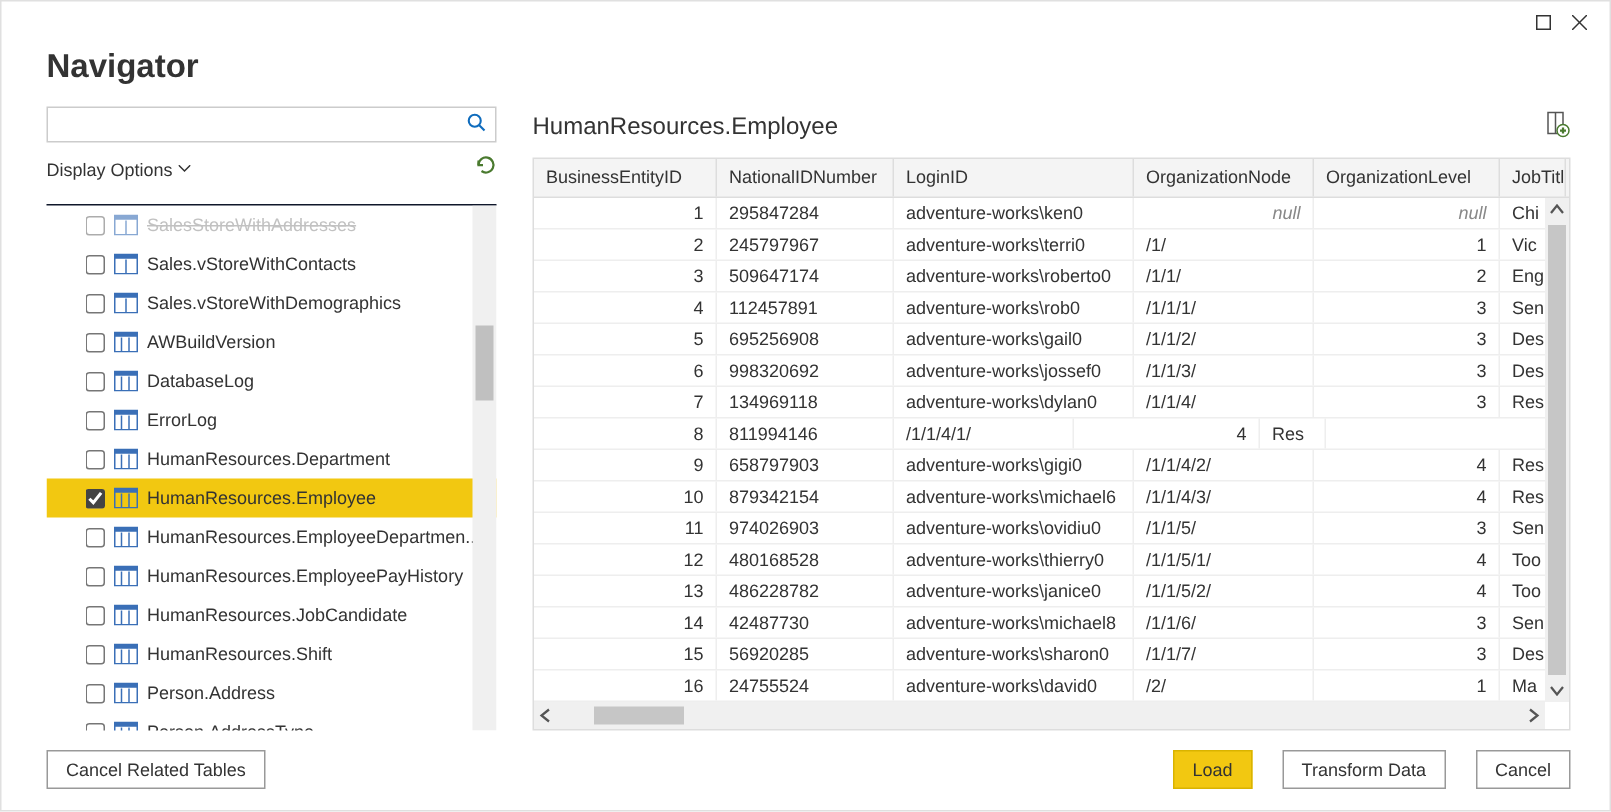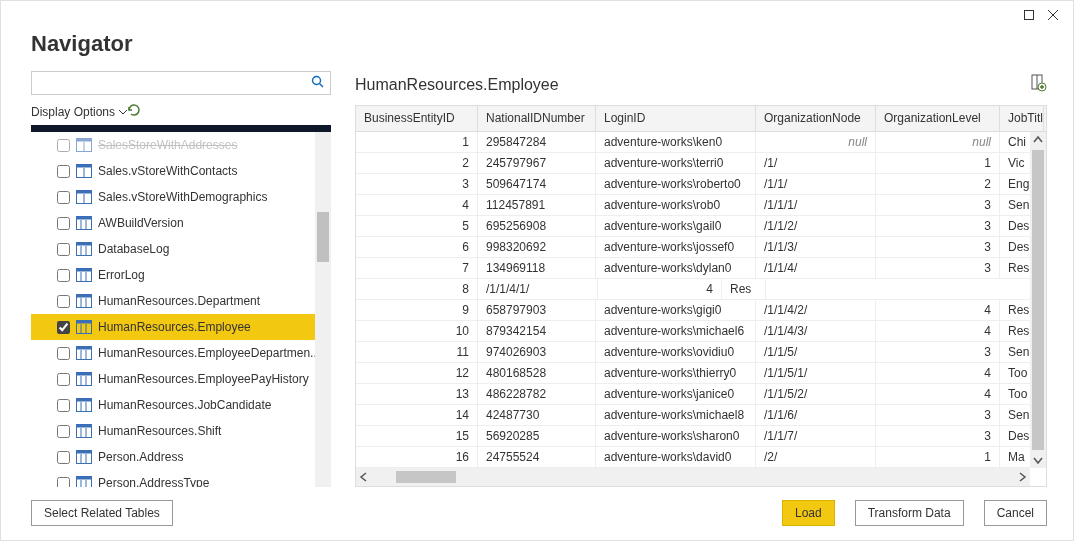--- a/index.html
+++ b/index.html
@@ -11,24 +11,24 @@
 
   .dialog-title { font-size: 22px; font-weight: 700; color: #333; padding: 6px 0 14px 30px; }
 
   .main { display: flex; padding: 0 0 0 0; height: 416px; }
 
   
   .left { width: 340px; padding: 0 10px 0 30px; display: flex; flex-direction: column; }
   .search-wrap { position: relative; margin-bottom: 8px; }
   .search-input { width: 100%; height: 24px; border: 1px solid #ccc; padding: 2px 24px 2px 6px; font-size: 12px; outline: none; }
   .search-icon { position: absolute; right: 6px; top: 4px; color: #0f6cbd; }
-  .display-row { display: flex; align-items: center; margin-bottom: 4px; }
+  .display-row { display: flex; align-items: center; justify-content: space-between; margin-bottom: 14px; }
   .display-options { font-size: 12px; color: #333; display: flex; align-items: center; gap: 4px; cursor: pointer; }
   .refresh-icon { color: #4a7a2f; cursor: pointer; }
-  .tree-wrap { flex: 1; position: relative; border-top: 7px solid #0f172a; overflow: hidden; }
+  .tree-wrap { flex: 1; position: relative; border-top: 1px solid #0f172a; overflow: hidden; }
   .tree { height: 100%; overflow: hidden; }
   .tree-item { display: flex; align-items: center; gap: 6px; height: 26px; padding-left: 26px; font-size: 12px; color: #333; white-space: nowrap; overflow: hidden; text-overflow: ellipsis; cursor: pointer; }
   .tree-item.selected { background: #f2c811; }
   .tree-item input[type=checkbox] { margin: 0; width: 13px; height: 13px; accent-color: #444; }
   .tree-item .icn { display: inline-flex; align-items: center; justify-content: center; width: 16px; height: 14px; }
   .tree-scrollbar { position: absolute; right: 0; top: 0; width: 16px; height: 100%; background: #f0f0f0; }
   .tree-scrollthumb { position: absolute; right: 2px; top: 80px; width: 12px; height: 50px; background: #c0c0c0; }
   .tree-item.faded { color: #999; text-decoration: line-through; opacity: 0.6; }
 
   
@@ -357,20 +357,21 @@
           <div class="grid-row">
             <div class="cell c0 num">7</div>
             <div class="cell c1">134969118</div>
             <div class="cell c2">adventure-works\dylan0</div>
             <div class="cell c3">/1/1/4/</div>
             <div class="cell c4 num">3</div>
             <div class="cell c5">Res</div>
           </div>
           <div class="grid-row">
             <div class="cell c0 num">8</div>
+            <div class="cell c1">811994146</div>
             <div class="cell c3">/1/1/4/1/</div>
             <div class="cell c4 num">4</div>
             <div class="cell c5">Res</div>
           </div>
           <div class="grid-row">
             <div class="cell c0 num">9</div>
             <div class="cell c1">658797903</div>
             <div class="cell c2">adventure-works\gigi0</div>
             <div class="cell c3">/1/1/4/2/</div>
             <div class="cell c4 num">4</div>
@@ -457,19 +458,19 @@
             <svg width="10" height="10" viewBox="0 0 10 10">
               <path d="M3 1 L8 5 L3 9" fill="none" stroke="#555" stroke-width="1.5"></path>
             </svg>
           </div>
       </div>
     </div>
   </div>
 </div>
 
 <div class="footer">
-  <button class="btn">Select Related Tables</button>
+  <button class="btn">Cancel Related Tables</button>
   <div class="footer-right">
     <button class="btn primary">Load</button>
     <button class="btn">Transform Data</button>
     <button class="btn">Cancel</button>
   </div>
 </div>
 
 </body></html>

